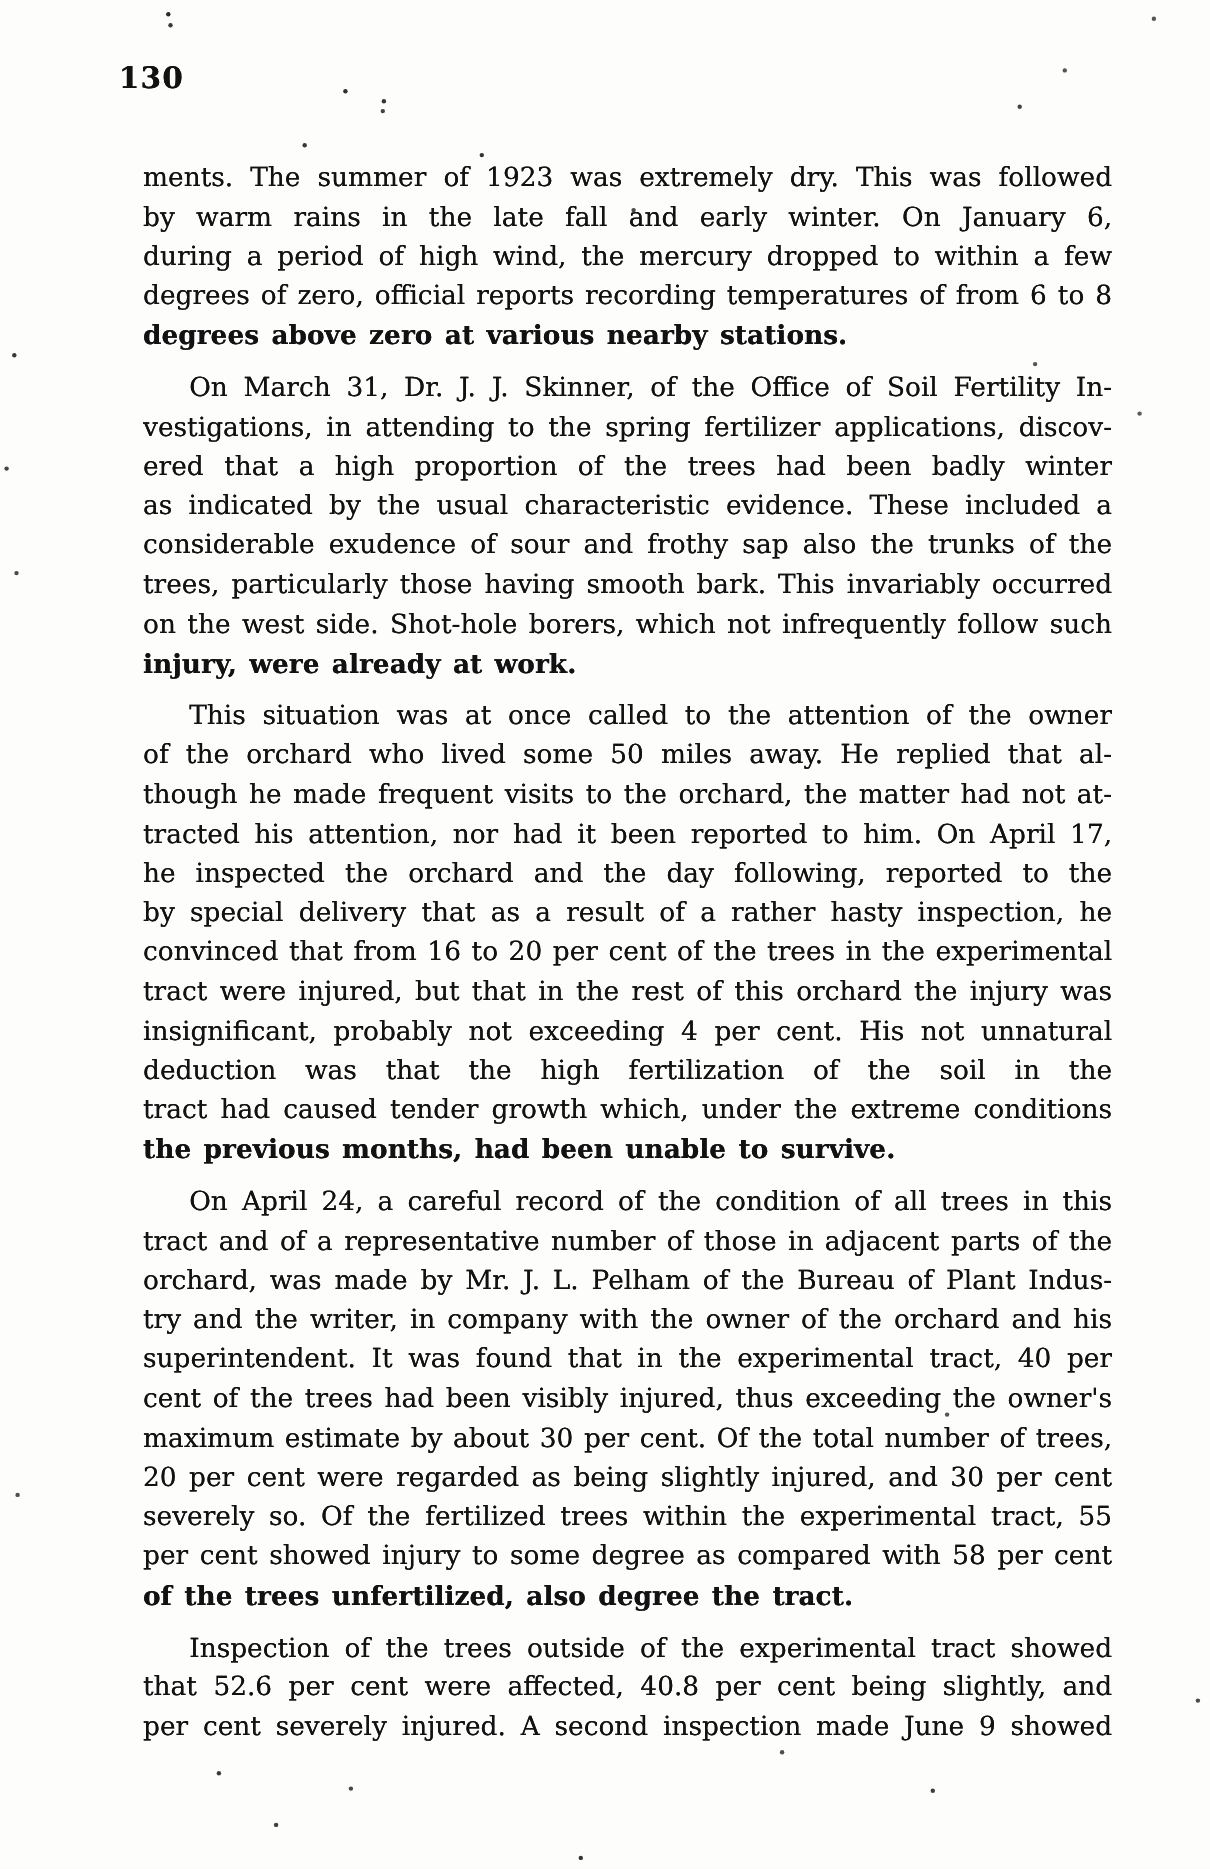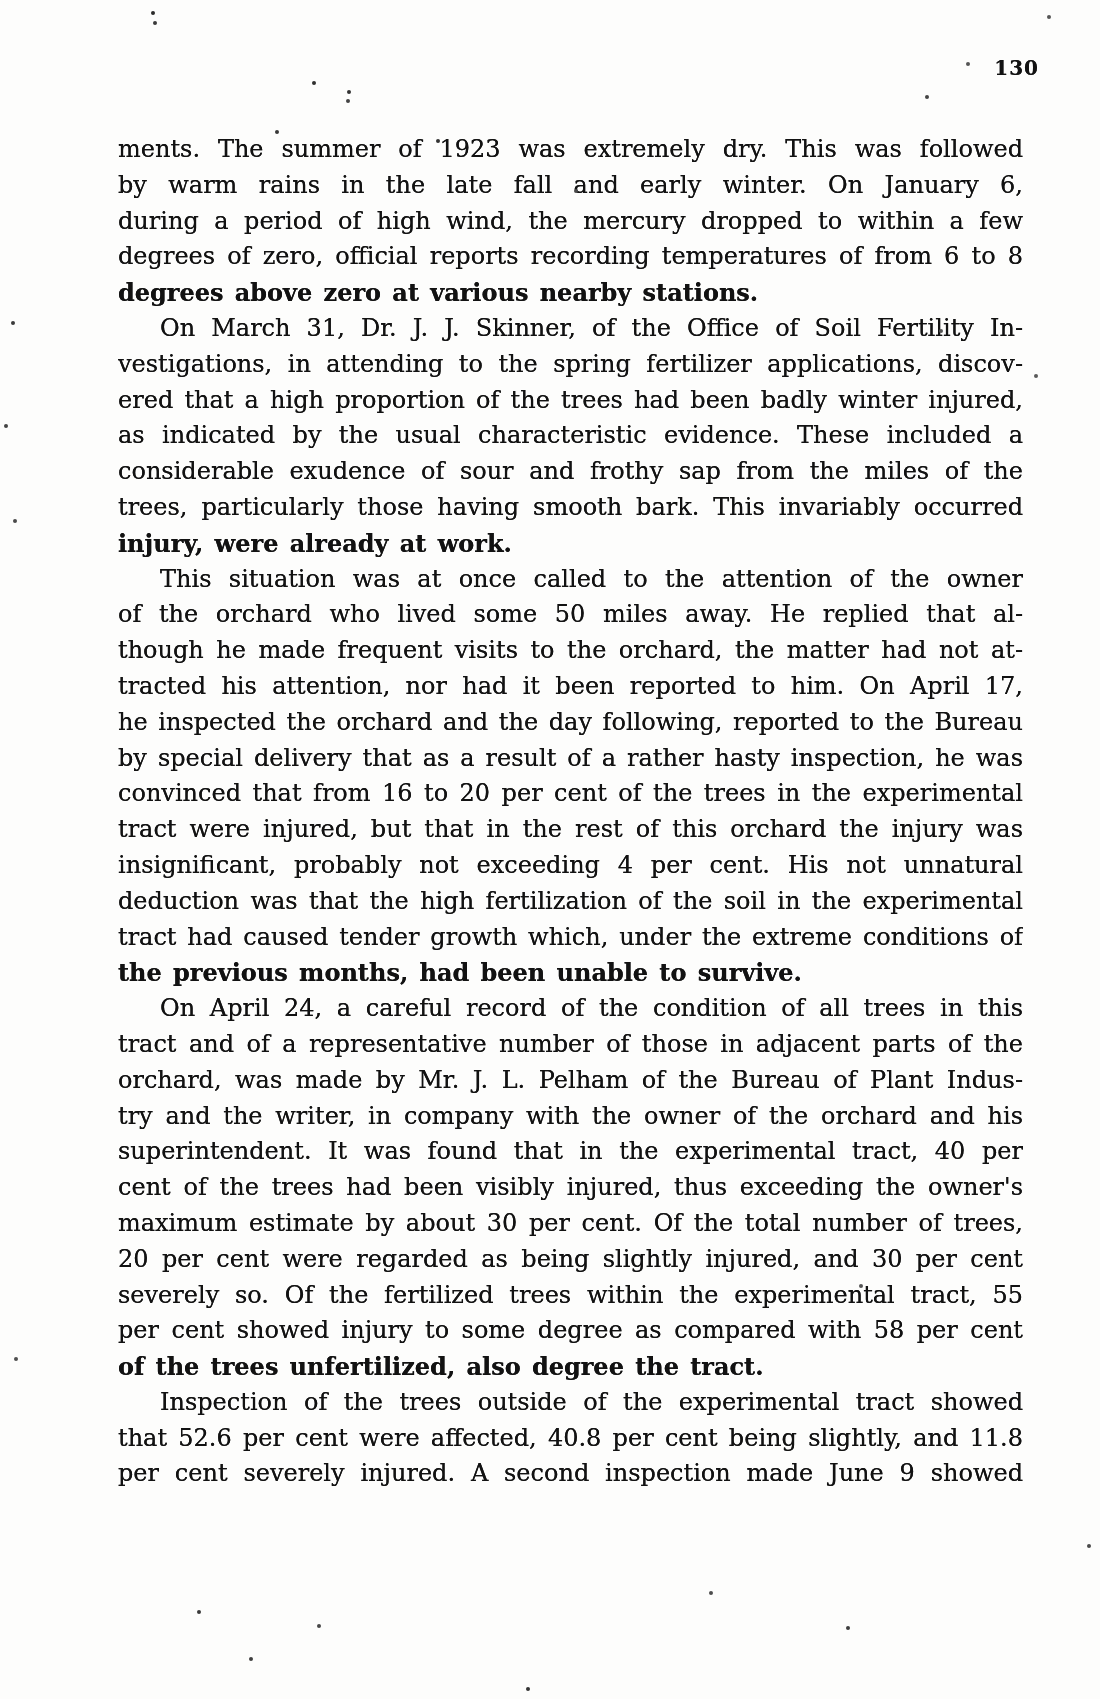--- a/index.html
+++ b/index.html
@@ -12,35 +12,35 @@
     width: 1100px;
     height: 1699px;
     background: #fdfdfc;
     overflow: hidden;
     font-family: "DejaVu Serif", "Liberation Serif", serif;
     color: #121212;
   }
   .page-number {
     position: absolute;
     top: 56px;
-    left: 134px;
+    left: 108px;
     width: 905px;
-    text-align: right;
-    font-size: 20px;
+    text-align: left;
+    font-size: 27px;
     font-weight: bold;
     letter-spacing: 1px;
     text-shadow: 0 0 0.6px rgba(0,0,0,0.85);
   }
   .body-text {
     position: absolute;
     top: 132px;
     left: 118px;
     width: 905px;
   }
-  .para { margin: 0; padding: 0; }
+  .para { margin: 12px; padding: 0; }
   .line {
     font-size: 24px;
     line-height: 35.8px;
     height: 35.8px;
     white-space: normal;
     text-align: justify;
     text-align-last: justify;
     text-justify: inter-word;
     word-spacing: 0.08em;
     text-shadow: 0 0 0.6px rgba(10,10,10,0.9);
@@ -102,22 +102,23 @@
       <div class="line">during a period of high wind, the mercury dropped to within a few</div>
       <div class="line">degrees of zero, official reports recording temperatures of from 6 to 8</div>
       <div class="line last">degrees above zero at various nearby stations.</div>
     </div>
 
     <div class="para">
       <div class="line indent">On March 31, Dr. J. J. Skinner, of the Office of Soil Fertility In-</div>
       <div class="line">vestigations, in attending to the spring fertilizer applications, discov-</div>
       <div class="line">ered that a high proportion of the trees had been badly winter injured,</div>
       <div class="line">as indicated by the usual characteristic evidence. These included a</div>
-      <div class="line">considerable exudence of sour and frothy sap from the miles of the</div>
+      <div class="line">considerable exudence of sour and frothy sap also the trunks of the</div>
       <div class="line">trees, particularly those having smooth bark. This invariably occurred</div>
+      <div class="line">on the west side. Shot-hole borers, which not infrequently follow such</div>
       <div class="line last">injury, were already at work.</div>
     </div>
 
     <div class="para">
       <div class="line indent">This situation was at once called to the attention of the owner</div>
       <div class="line">of the orchard who lived some 50 miles away. He replied that al-</div>
       <div class="line">though he made frequent visits to the orchard, the matter had not at-</div>
       <div class="line">tracted his attention, nor had it been reported to him. On April 17,</div>
       <div class="line">he inspected the orchard and the day following, reported to the Bureau</div>
       <div class="line">by special delivery that as a result of a rather hasty inspection, he was</div>

